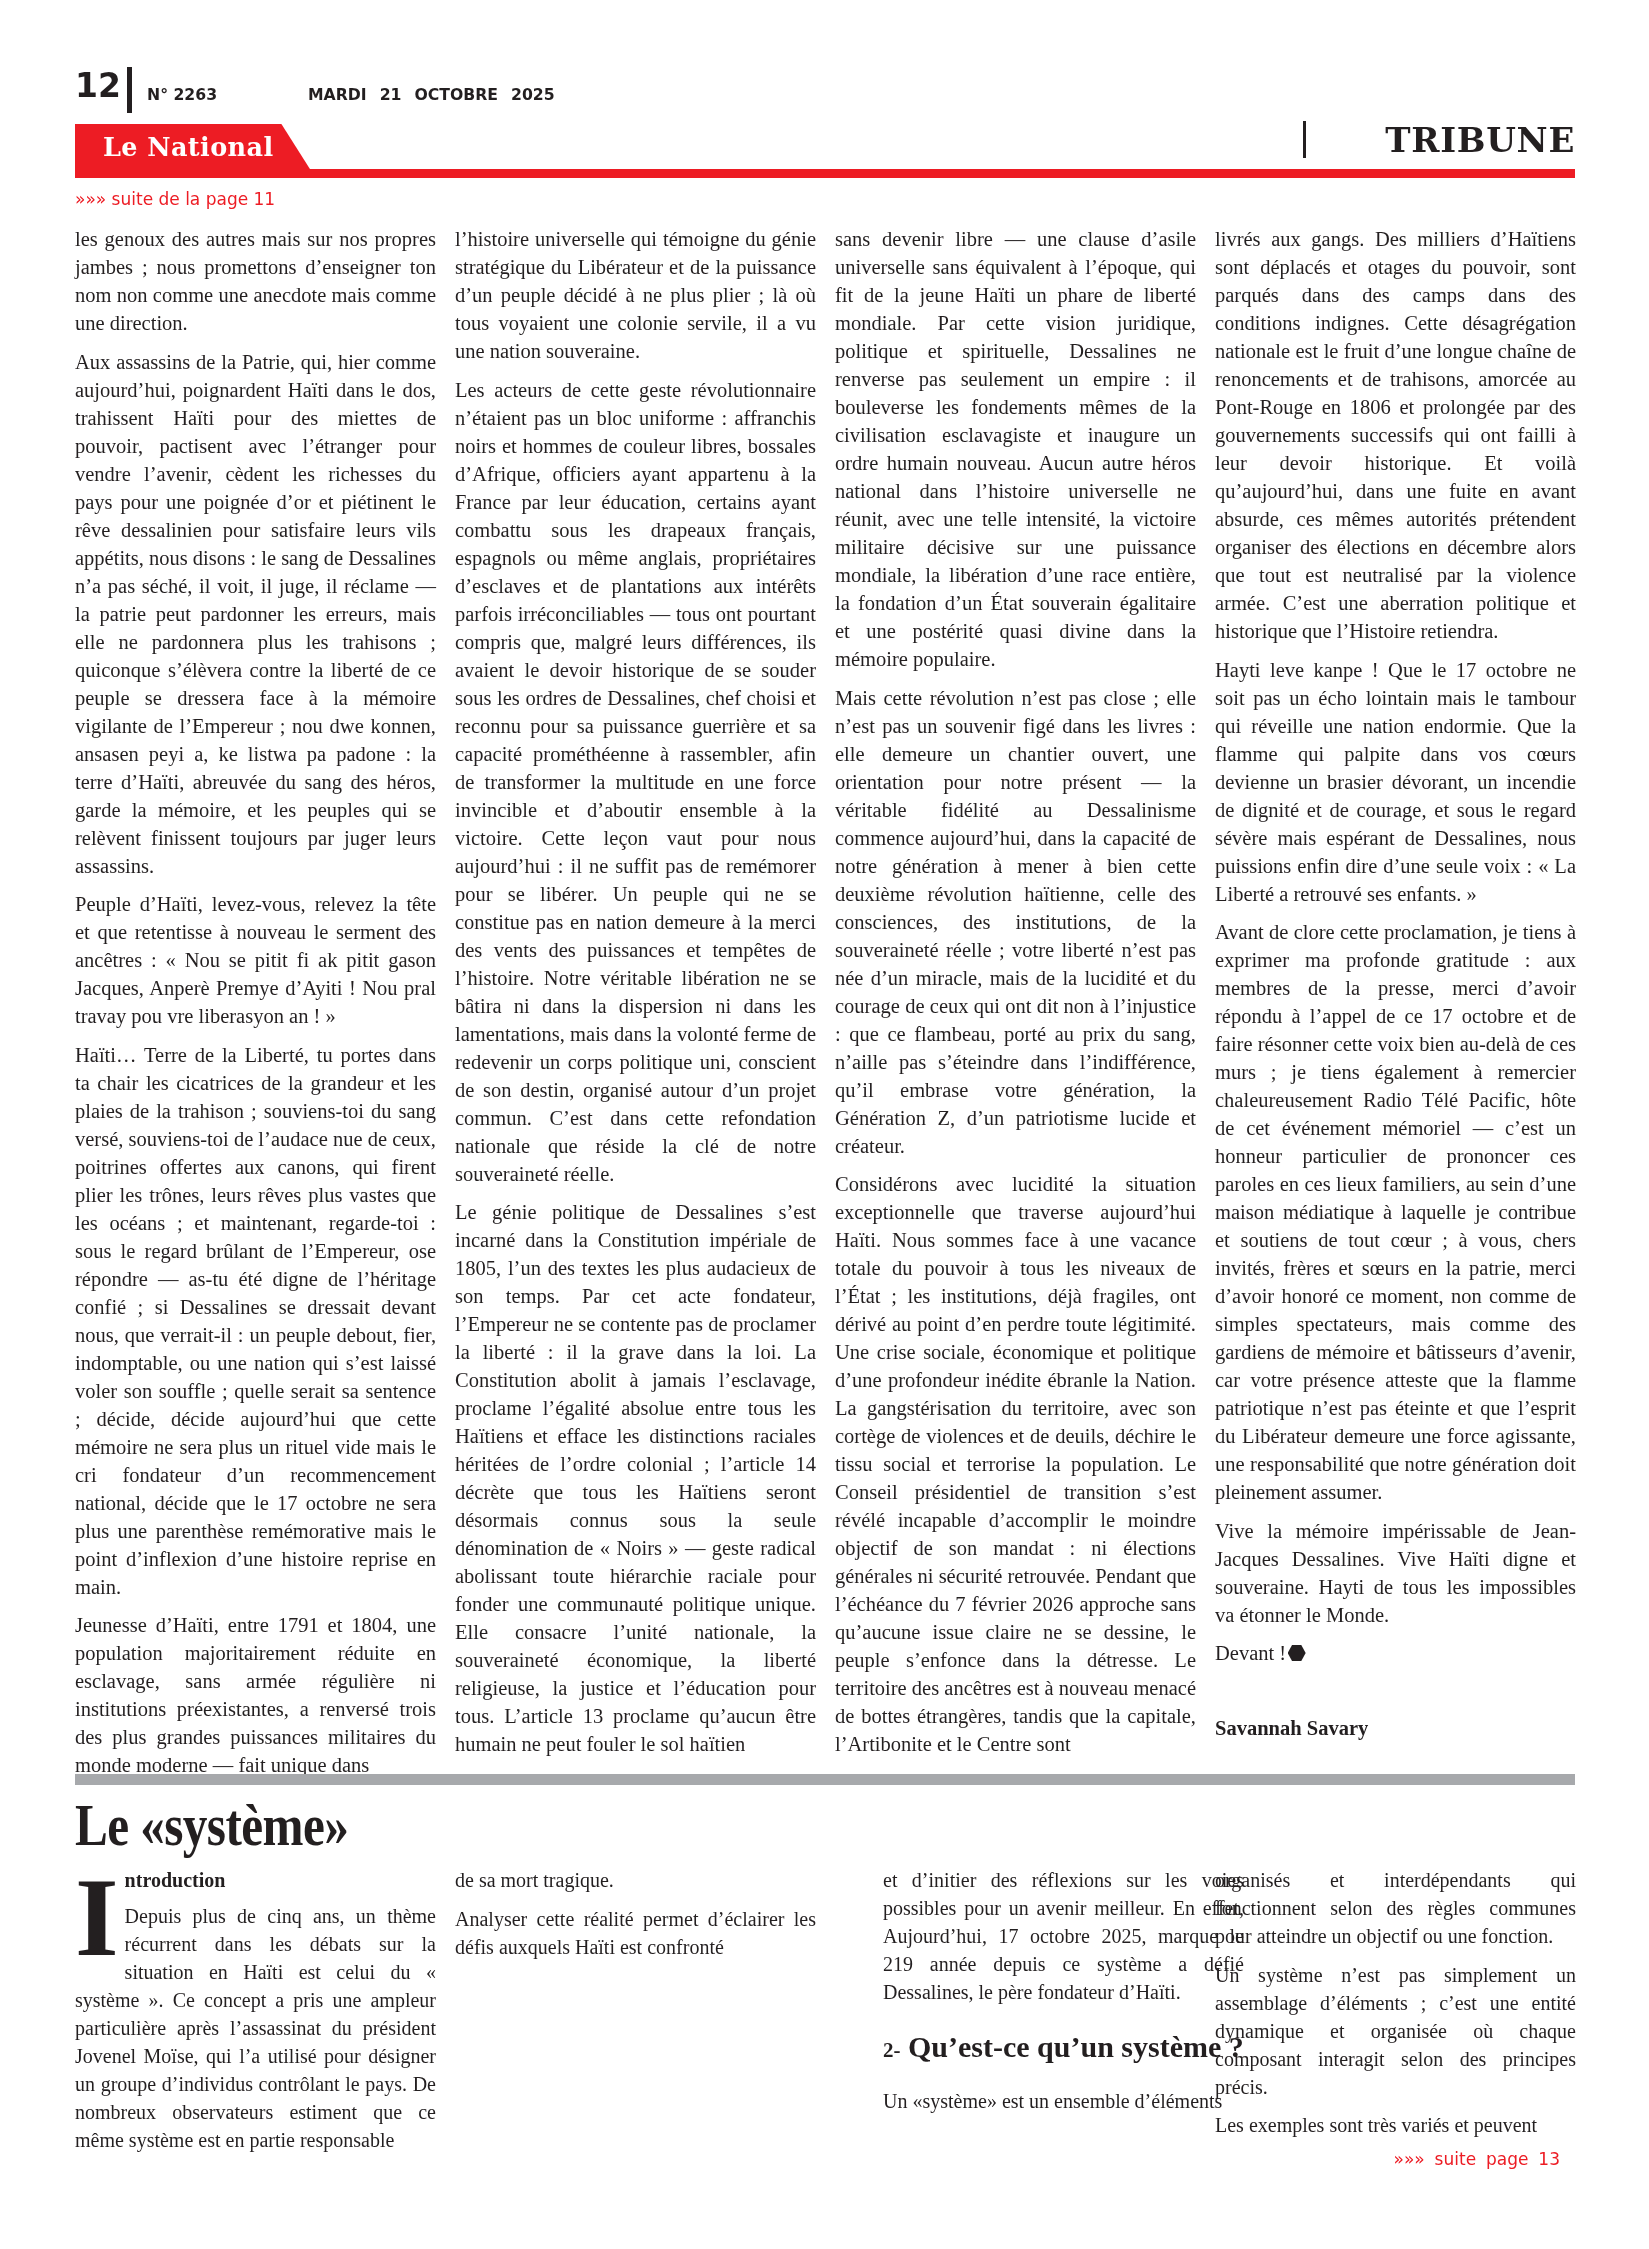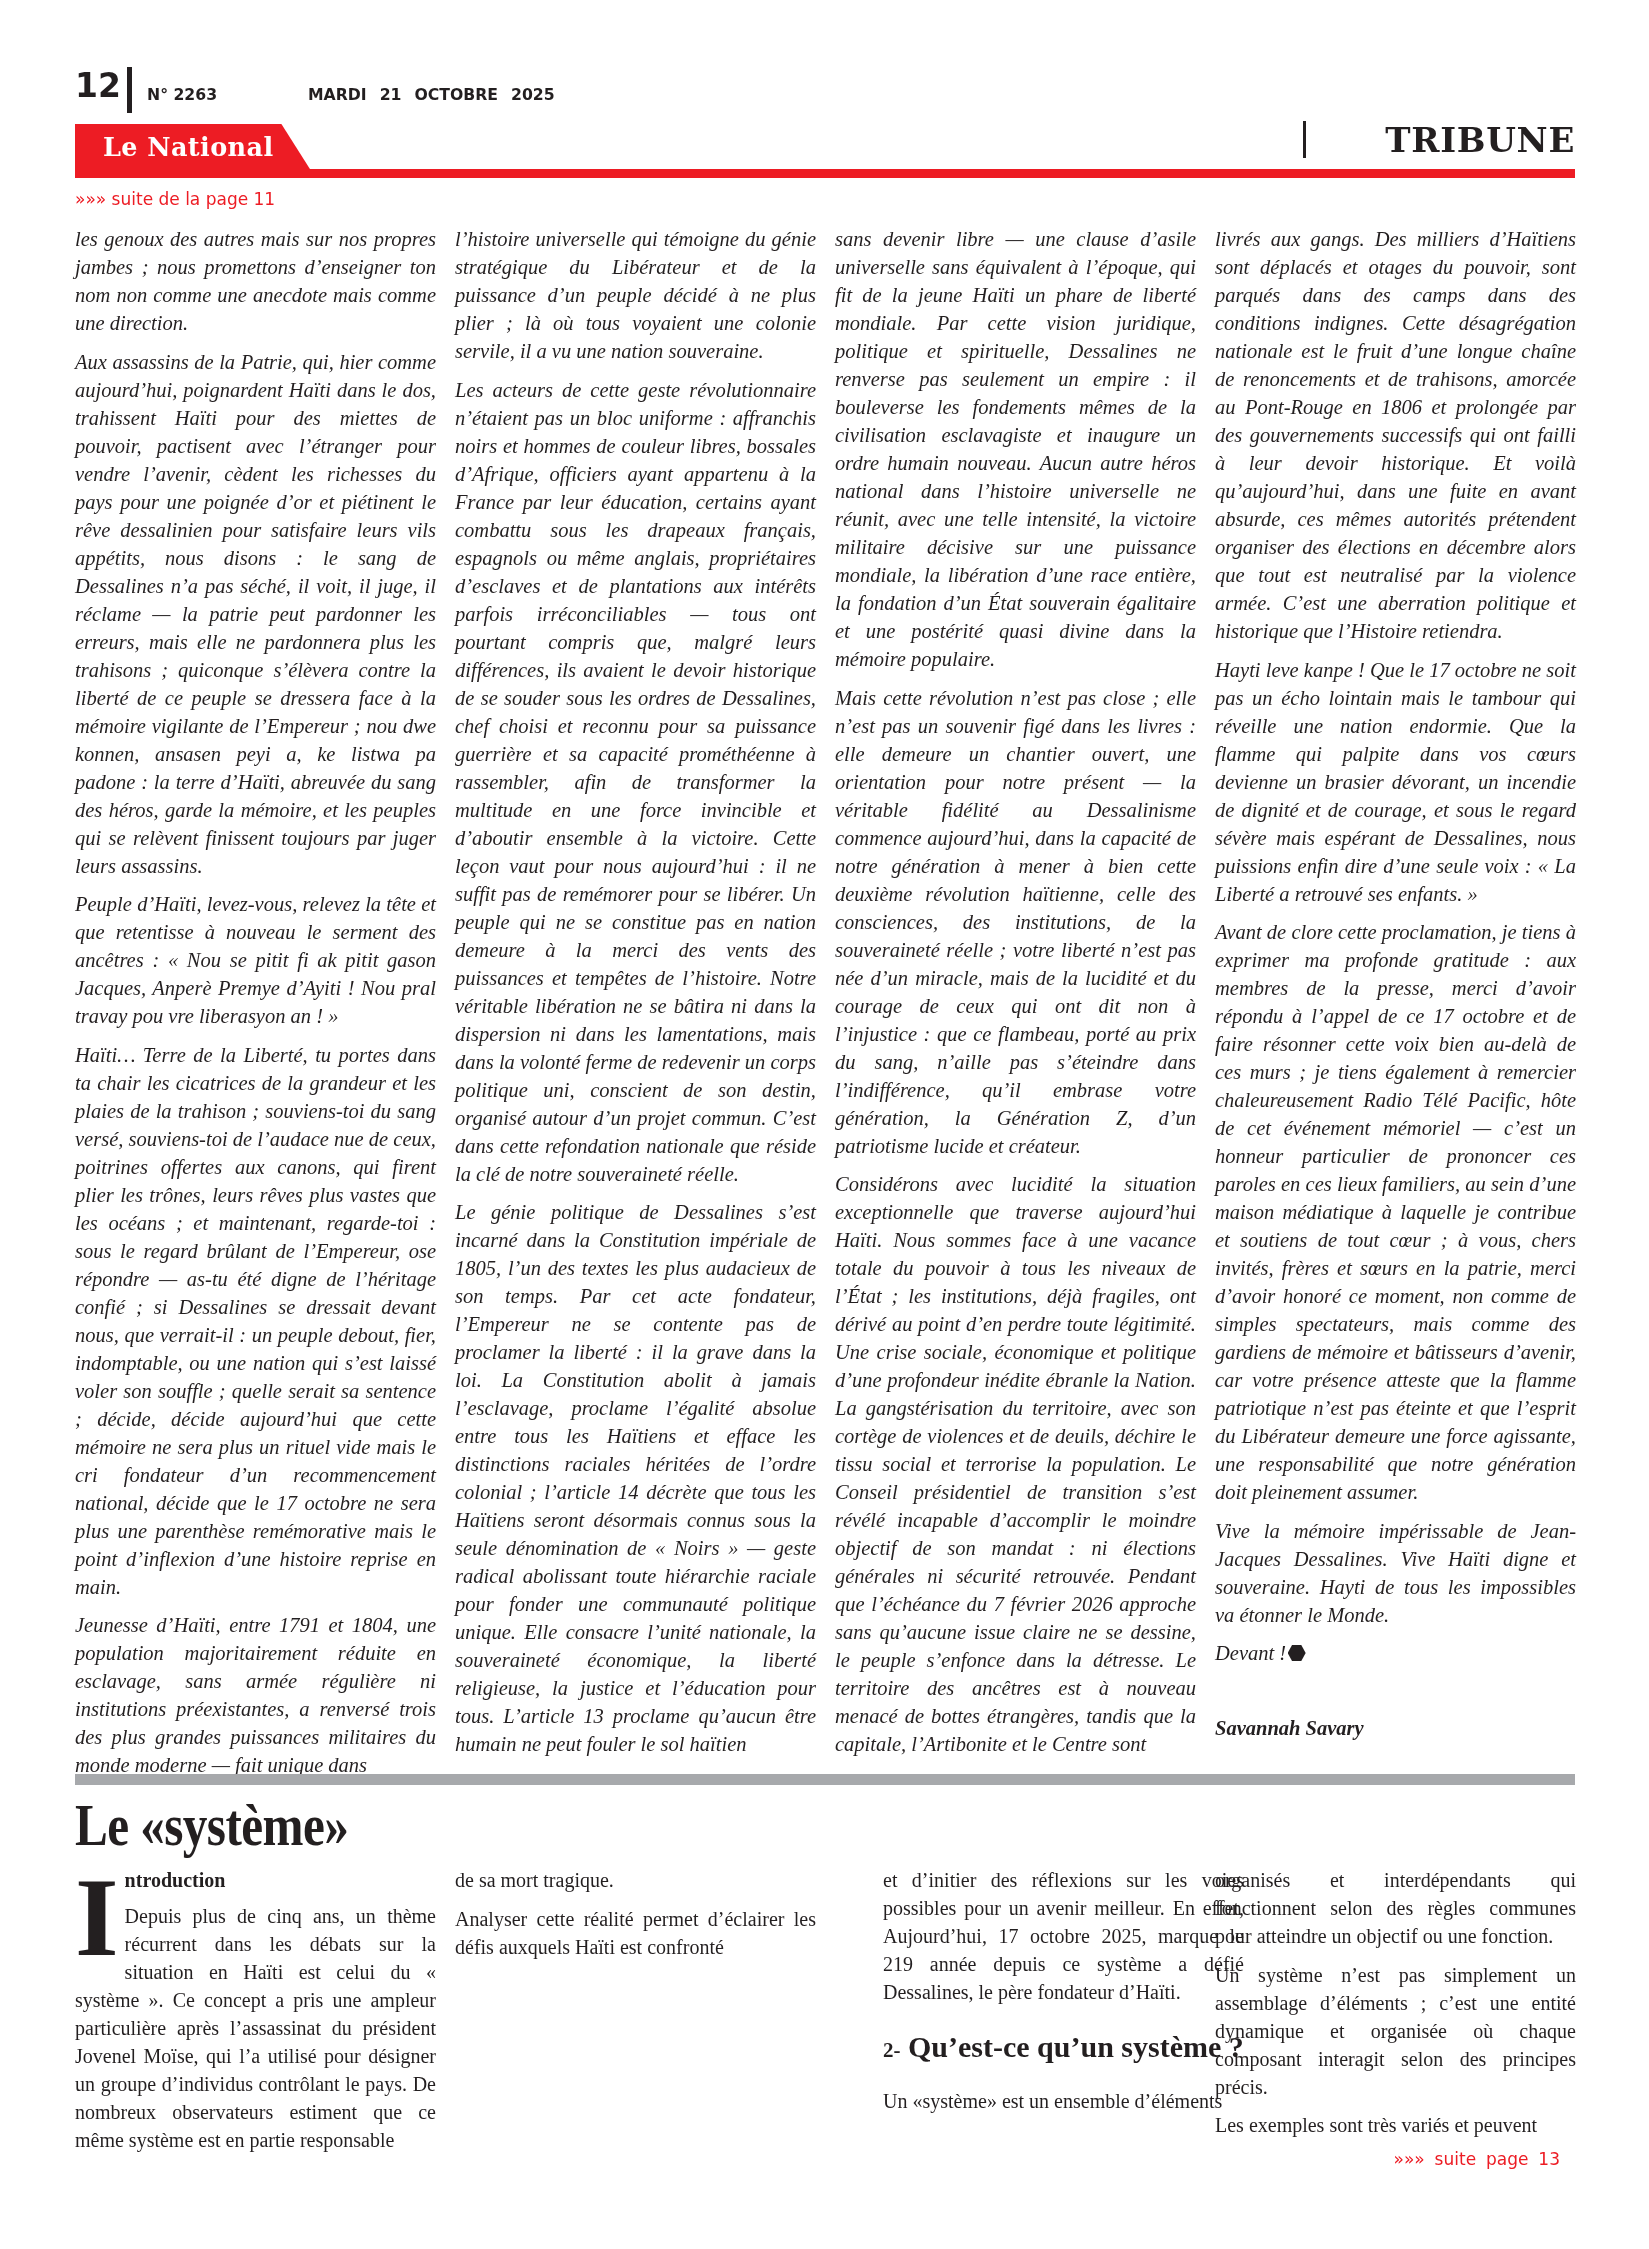--- a/index.html
+++ b/index.html
@@ -13,21 +13,21 @@
 
   .brand-bar { position: absolute; left: 75px; top: 169px; width: 1500px; height: 9px; background: #ed1c24; }
   .brand-tab { position: absolute; left: 75px; top: 124px; width: 240px; height: 53px; background: #ed1c24; clip-path: polygon(0 0, 86% 0, 100% 100%, 0 100%); }
   .brand-name { position: absolute; left: 103px; top: 132px; font-family: "DejaVu Serif", serif; font-weight: bold; font-size: 25.5px; color: #ffffff; letter-spacing: 0.4px; }
   .section-sep { position: absolute; left: 1303px; top: 121px; width: 3px; height: 37px; background: #231f20; }
   .section-name { position: absolute; right: 75px; top: 120px; font-family: "DejaVu Serif", serif; font-weight: bold; font-size: 34px; letter-spacing: 0.7px; }
 
   .cont-from { position: absolute; left: 75px; top: 189px; font-family: "DejaVu Sans", sans-serif; font-size: 17px; color: #ed1c24; }
 
   
-  .col { position: absolute; top: 225px; width: 361px; font-family: "Liberation Serif", serif; font-size: 20.5px; line-height: 28px; text-align: justify; hyphens: none; font-style: italic; }
+  .col { position: absolute; top: 225px; width: 361px; font-family: "Liberation Serif", serif; font-size: 20.5px; line-height: 28px; text-align: justify; hyphens: none; }
   .col p { margin: 0 0 10.5px 0; }
   .c1 { left: 75px; }
   .c2 { left: 455px; }
   .c3 { left: 835px; }
   .c4 { left: 1215px; }
   .signoff { display: inline-flex; align-items: center; }
   .end-mark { display: inline-block; width: 18px; height: 16.5px; background: #231f20; clip-path: polygon(25% 0, 75% 0, 100% 50%, 75% 100%, 25% 100%, 0 50%); margin-left: 1.5px; }
   .author { font-weight: bold; margin-top: 36px !important; }
 
   

